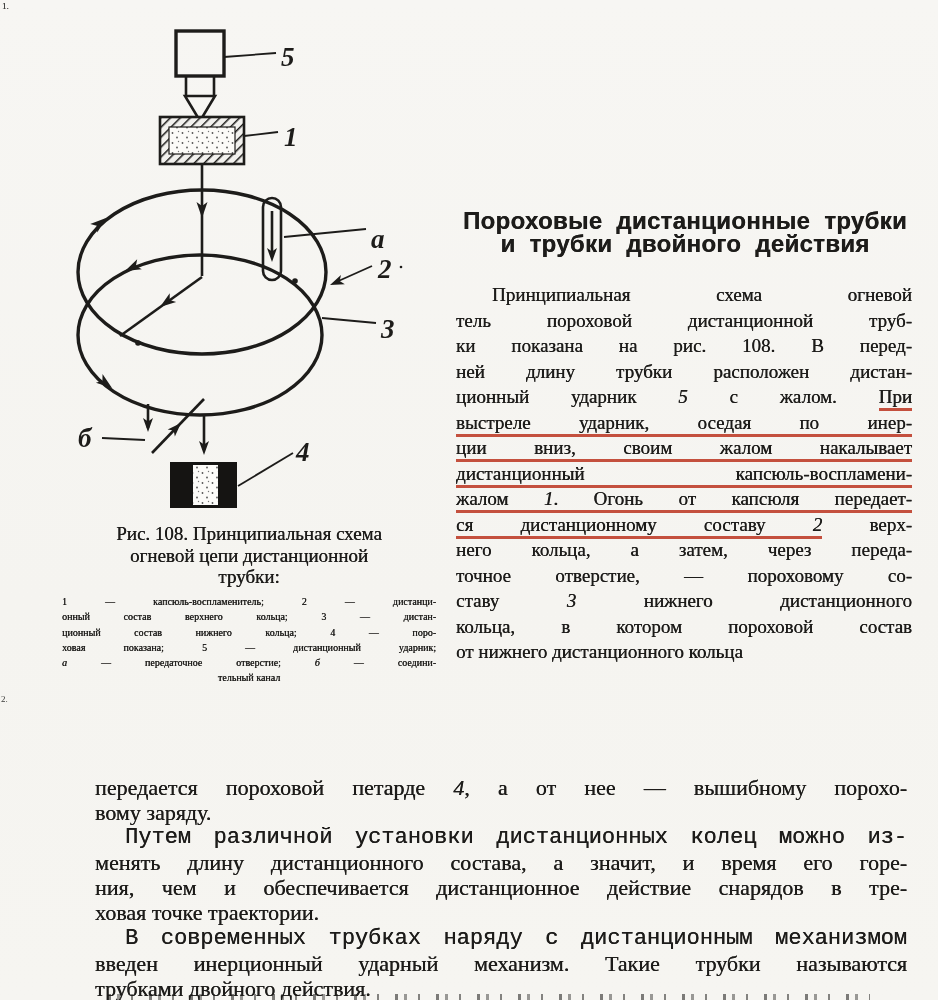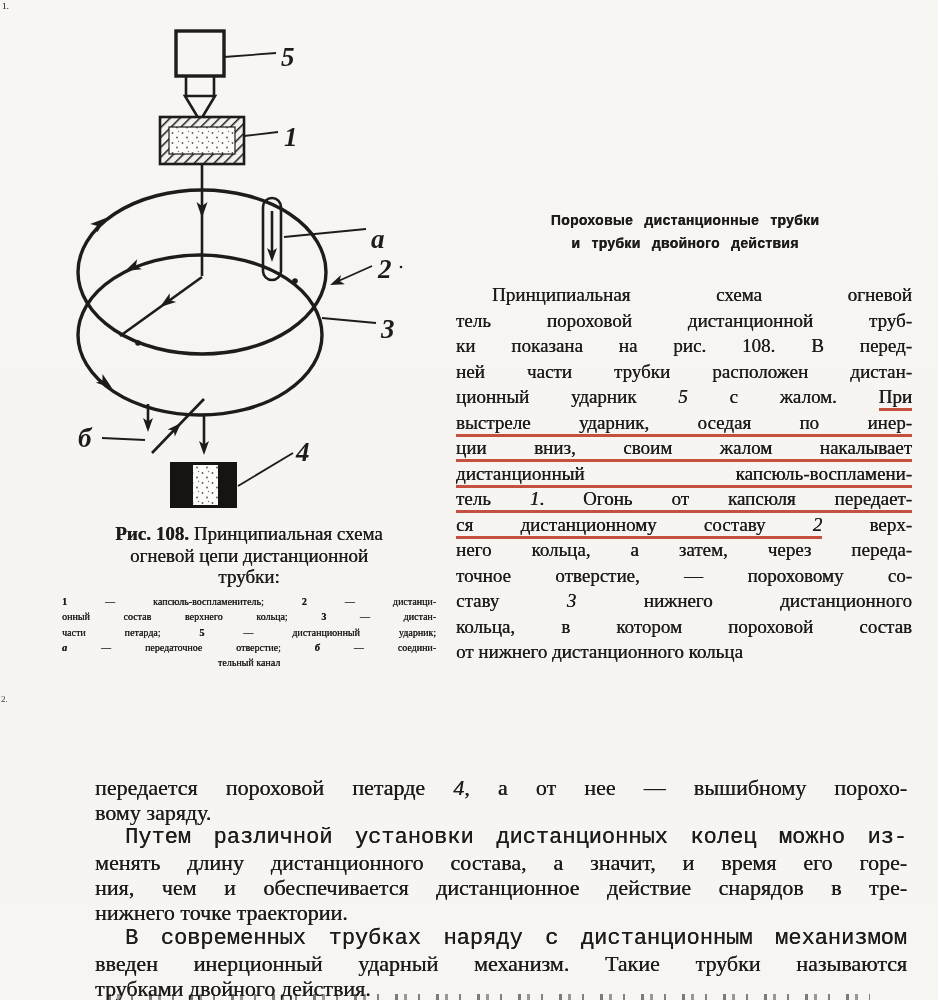--- a/index.html
+++ b/index.html
@@ -30,21 +30,21 @@
   .tl{
     text-align:justify;
     text-align-last:justify;
     white-space:normal;
     text-shadow:0.3px 0 0 currentColor;
   }
   .tl.ind{text-indent:38px;}
   .tl.end{text-align-last:left;}
   .tl.ctr{text-align:right;text-align-last:center;}
   .it{font-style:italic;}
-  .bd{font-weight:bold;margin-top:39px;}
+  .bd{font-weight:normal;margin-top:39px;}
   .ured{
     border-bottom:3px solid var(--red);
     padding-bottom:1px;
     margin-top:12px;
   }
 
   .figure-svg{position:absolute;left:0;top:0;}
 
   .caption{
     position:absolute;left:62px;top:523px;width:374px;
@@ -53,21 +53,21 @@
   .caption .tl{text-align:center;text-align-last:center;}
 
   .legend{
     position:absolute;left:62px;top:594px;width:374px;
     font-size:10px;line-height:15.3px;
   }
 
   .heading{
     position:absolute;left:452px;top:209px;width:466px;
     font-family:"Liberation Sans","DejaVu Sans",sans-serif;
-    font-weight:bold;font-size:14px;line-height:23px;
+    font-weight:bold;font-size:24px;line-height:23px;
     text-align:center;letter-spacing:.3px;word-spacing:7px;
     text-shadow:0.3px 0 0 currentColor;
   }
 
   .rcol{
     position:absolute;left:456px;top:282px;width:456px;
     font-size:19px;line-height:25.5px;
   }
   .rcol .tl.ind{text-indent:36px;}
 
@@ -199,55 +199,56 @@
 
   <div class="caption">
       <div class="tl"><span class="bd">Рис. 108. </span><span>Принципиальная схема</span></div>
       <div class="tl"><span>огневой цепи дистанционной</span></div>
       <div class="tl"><span>трубки:</span></div>
     </div>
 
   <div class="legend">
       <div class="tl"><span class="bd">1</span><span> — капсюль-воспламенитель; </span><span class="bd">2</span><span> — дистанци-</span></div>
       <div class="tl"><span>онный состав верхнего кольца; </span><span class="bd">3</span><span> — дистан-</span></div>
-      <div class="tl"><span>части петарда; </span><span class="bd">5</span><span> — дистанционный ударник;</span></div>
+      <div class="tl"><span>ционный состав нижнего кольца; </span><span class="bd">4</span><span> — поро-</span></div>
+      <div class="tl"><span>ховая показана; </span><span class="bd">5</span><span> — дистанционный ударник;</span></div>
       <div class="tl"><span class="it bd">а</span><span> — передаточное отверстие; </span><span class="it bd">б</span><span> — соедини-</span></div>
       <div class="tl ctr"><span>тельный канал</span></div>
     </div>
 
   <div class="heading">
     <div>Пороховые дистанционные трубки</div>
     <div>и трубки двойного действия</div>
   </div>
 
   <div class="rcol">
       <div class="tl ind"><span>Принципиальная схема огневой</span></div>
       <div class="tl"><span>тель пороховой дистанционной труб-</span></div>
       <div class="tl"><span>ки показана на рис. 108. В перед-</span></div>
-      <div class="tl"><span>ней части трубки расположен дистан-</span></div>
+      <div class="tl"><span>ней длину трубки расположен дистан-</span></div>
       <div class="tl"><span>ционный ударник </span><span class="it">5</span><span> с жалом. </span><span class="ured">При</span></div>
       <div class="tl"><span class="ured">выстреле ударник, оседая по инер-</span></div>
       <div class="tl"><span class="ured">ции вниз, своим жалом накалывает</span></div>
       <div class="tl"><span class="ured">дистанционный капсюль-воспламени-</span></div>
-      <div class="tl"><span class="ured">тель </span><span class="it ured">1</span><span class="ured">. Огонь от капсюля передает-</span></div>
+      <div class="tl"><span class="ured">жалом </span><span class="it ured">1</span><span class="ured">. Огонь от капсюля передает-</span></div>
       <div class="tl"><span class="ured">ся дистанционному составу </span><span class="it ured">2</span><span> верх-</span></div>
       <div class="tl"><span>него кольца, а затем, через переда-</span></div>
       <div class="tl"><span>точное отверстие, — пороховому со-</span></div>
       <div class="tl"><span>ставу </span><span class="it">3</span><span> нижнего дистанционного</span></div>
       <div class="tl"><span>кольца, в котором пороховой состав</span></div>
       <div class="tl end"><span>от нижнего дистанционного кольца</span></div>
     </div>
 
   <div class="bottom">
       <div class="tl"><span>передается пороховой петарде </span><span class="it">4</span><span>, а от нее — вышибному порохо-</span></div>
       <div class="tl end"><span>вому заряду.</span></div>
       <div class="tl ind"><span>Путем различной установки дистанционных колец можно из-</span></div>
       <div class="tl"><span>менять длину дистанционного состава, а значит, и время его горе-</span></div>
       <div class="tl"><span>ния, чем и обеспечивается дистанционное действие снарядов в тре-</span></div>
-      <div class="tl end"><span>нижнего точке траектории.</span></div>
+      <div class="tl end"><span>ховая точке траектории.</span></div>
       <div class="tl ind"><span>В современных трубках наряду с дистанционным механизмом</span></div>
       <div class="tl"><span>введен инерционный ударный механизм. Такие трубки называются</span></div>
       <div class="tl end"><span>трубками двойного действия.</span></div>
     </div>
 
   <div class="cutline"></div>
 
 </div>
 
 </body></html>

